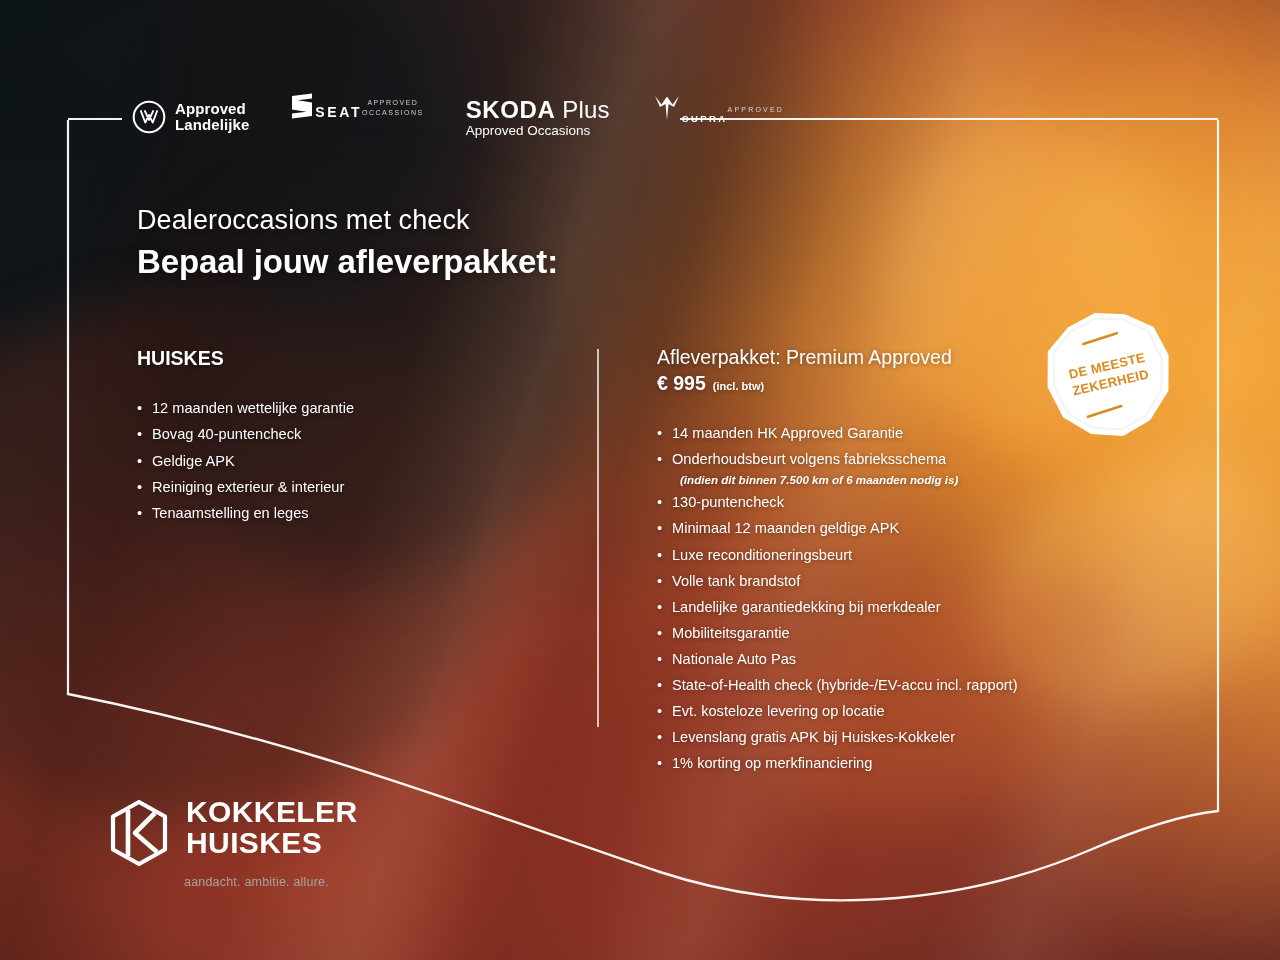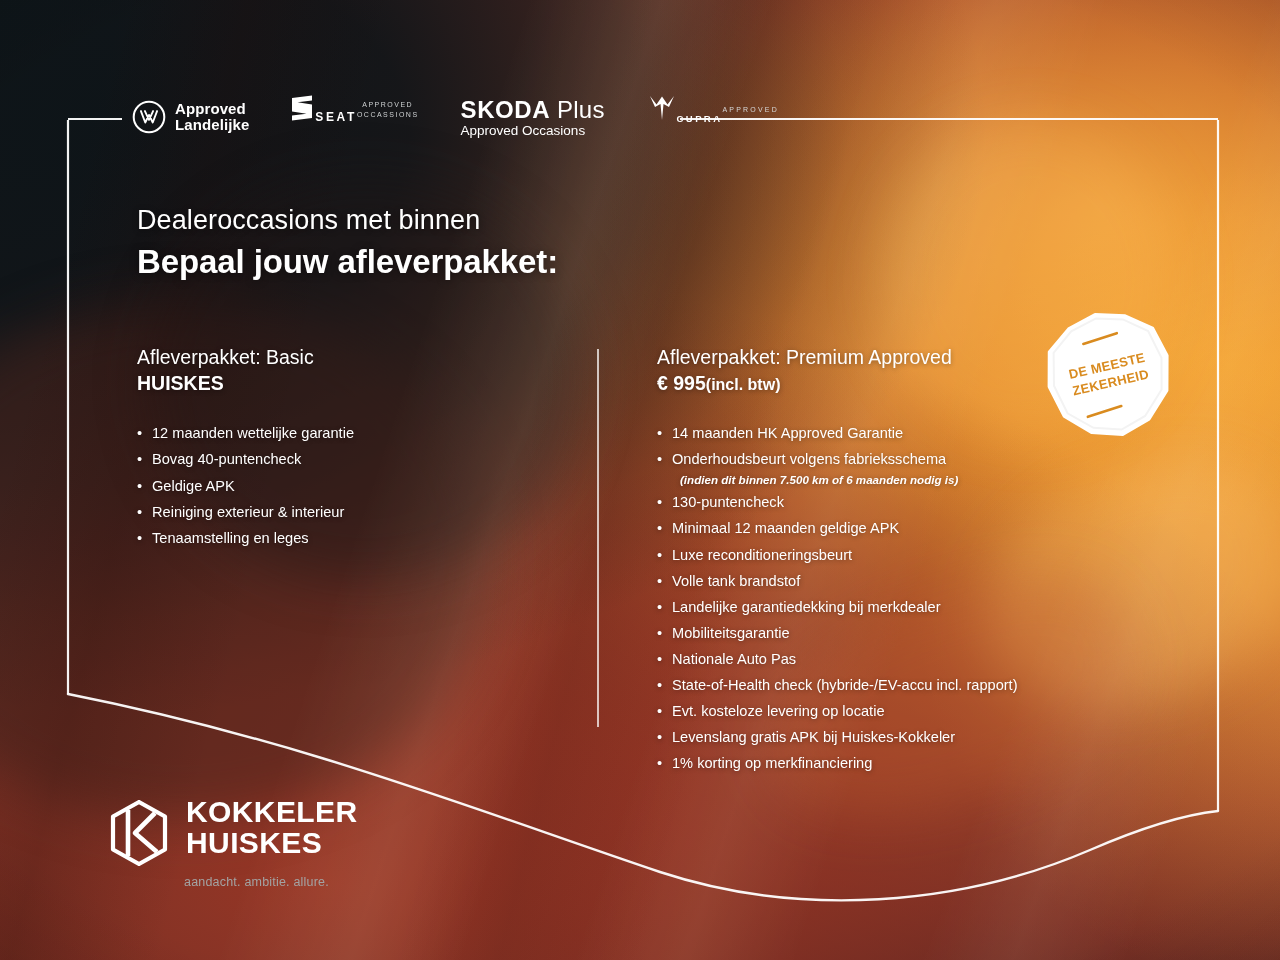--- a/index.html
+++ b/index.html
@@ -57,21 +57,21 @@
   .frame-svg{position:absolute;left:0;top:0;width:1280px;height:960px;pointer-events:none;}
 
   
   .brandrow{position:absolute;left:132px;top:86px;height:74px;display:flex;align-items:flex-start;}
   .brand{display:flex;align-items:center;color:#fff;}
   .vw-logo{display:flex;align-items:center;gap:9px;margin-top:14px;}
   .vw-mark{width:34px;height:34px;flex:0 0 auto;}
   .vw-text{font-size:15px;font-weight:bold;line-height:1.04;letter-spacing:.1px;}
   .seat{margin-left:40px;text-align:center;margin-top:6px;}
   .seat-mark{width:26px;height:28px;margin:0 auto;}
-  .seat-word{font-size:12px;font-weight:bold;letter-spacing:2.6px;margin-top:18px;color:#fff;}
+  .seat-word{font-size:14px;font-weight:bold;letter-spacing:2.6px;margin-top:11px;color:#fff;}
   .seat-sub{font-size:7px;letter-spacing:1.5px;line-height:1.35;color:#cfd2d3;margin-top:3px;}
   .skoda{margin-left:42px;margin-top:12px;}
   .skoda-top{font-size:24px;font-weight:bold;letter-spacing:.6px;line-height:1;color:#fff;white-space:nowrap;}
   .skoda-top .plus{font-weight:400;letter-spacing:.2px;}
   .skoda-sub{font-size:13.5px;font-weight:400;color:#fff;line-height:1.25;margin-top:1px;}
   .cupra{margin-left:42px;text-align:center;margin-top:6px;}
   .cupra-mark{width:30px;height:30px;margin:0 auto;}
   .cupra-word{font-size:9.5px;letter-spacing:2.4px;color:#fff;margin-top:21px;font-weight:bold;}
   .cupra-sub{font-size:7px;letter-spacing:2.2px;color:#d6d8d9;margin-top:2px;}
 
@@ -80,21 +80,21 @@
           text-shadow:0 1px 6px rgba(0,0,0,.45);}
   .headline{position:absolute;left:137px;top:243px;font-size:33px;color:#fff;font-weight:bold;letter-spacing:-.1px;
           text-shadow:0 1px 8px rgba(0,0,0,.45);}
 
   
   .col{position:absolute;color:#fff;text-shadow:0 1px 5px rgba(0,0,0,.38);}
   .col-left{left:137px;top:345px;width:430px;}
   .col-right{left:657px;top:345px;width:480px;}
   .pkg-title{font-size:19.5px;font-weight:400;line-height:1.28;}
   .pkg-price{font-size:19.5px;font-weight:bold;line-height:1.3;margin-top:1px;}
-  .pkg-price .vat{font-size:16px;font-weight:bold;}
+  .pkg-price .vat{font-size:11px;font-weight:bold;margin-left:7px;}
   ul.feats{list-style:none;margin:0;padding:0;margin-top:24px;}
   ul.feats li{position:relative;padding-left:15px;font-size:14.6px;line-height:1.79;font-weight:400;white-space:nowrap;}
   ul.feats li .dot{position:absolute;left:0;top:0;}
   ul.feats li .note{display:block;font-size:11.6px;font-style:italic;font-weight:bold;line-height:1.45;
         margin-left:8px;margin-top:-1px;margin-bottom:1px;}
 
   
   .seal{position:absolute;left:1046px;top:311px;width:126px;height:128px;}
   .seal-inner{position:absolute;inset:0;transform:rotate(-13deg);}
   .seal-text{position:absolute;left:0;right:0;top:50%;transform:translateY(-50%) rotate(-13deg);
@@ -173,25 +173,24 @@
     <div class="brand cupra">
       <svg class="cupra-mark" viewBox="0 0 30 30">
         <path d="M3 3 L9.5 11.5 L15 3.5 L20.5 11.5 L27 3 L22 14 L16.5 11 L15 27 L13.5 11 L8 14 Z" fill="#fff"></path>
       </svg>
       <div class="cupra-word">CUPRA</div>
       <div class="cupra-sub">APPROVED</div>
     </div>
 
   </div>
 
-  <div class="kicker">Dealeroccasions met binnen</div>
+  <div class="kicker">Dealeroccasions met check</div>
   <div class="headline">Bepaal jouw afleverpakket:</div>
 
   <div class="col col-left">
-    <div class="pkg-title">Afleverpakket: Basic</div>
     <div class="pkg-price">
       <span>HUISKES</span>
     </div>
     <ul class="feats" id="feats-basic">
         <li><span class="dot">•</span><span>12 maanden wettelijke garantie</span></li>
         <li><span class="dot">•</span><span>Bovag 40-puntencheck</span></li>
         <li><span class="dot">•</span><span>Geldige APK</span></li>
         <li><span class="dot">•</span><span>Reiniging exterieur &amp; interieur</span></li>
         <li><span class="dot">•</span><span>Tenaamstelling en leges</span></li>
       </ul>

